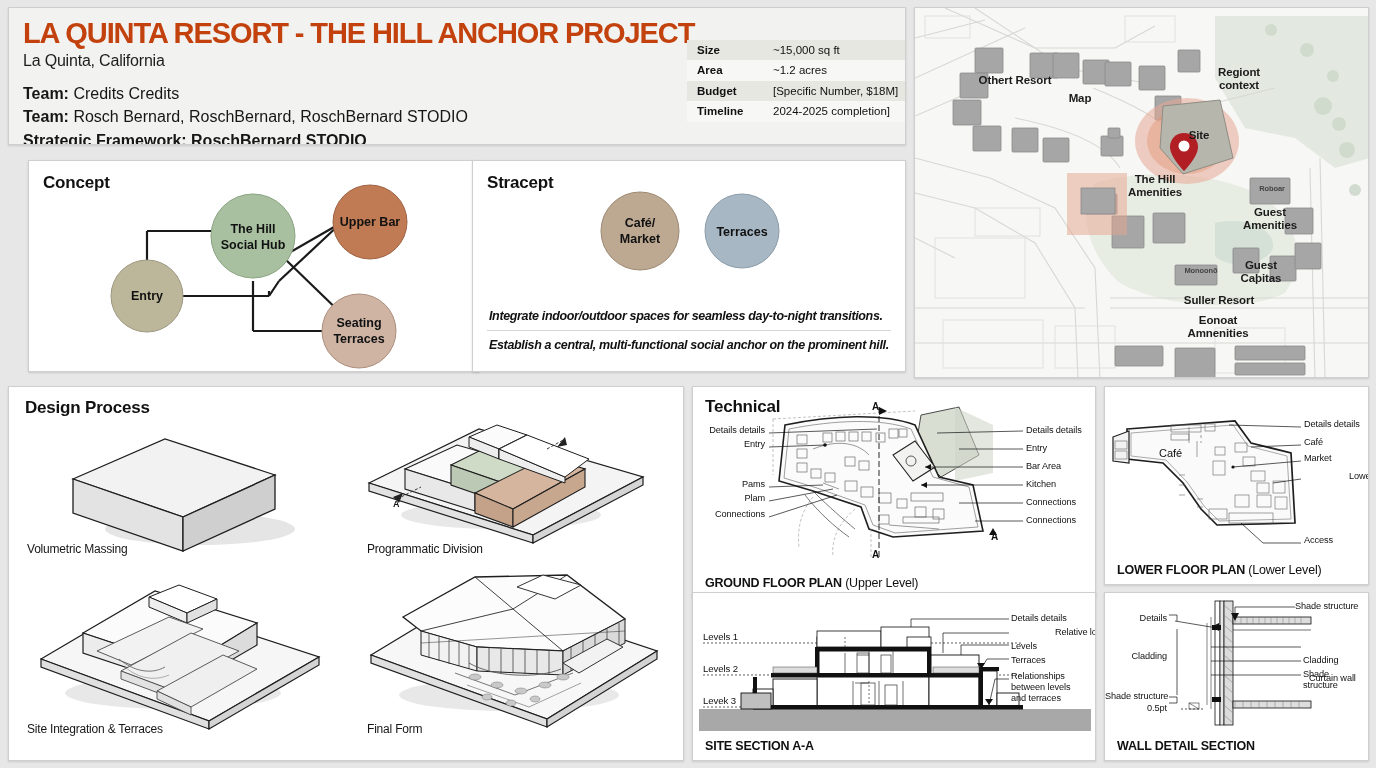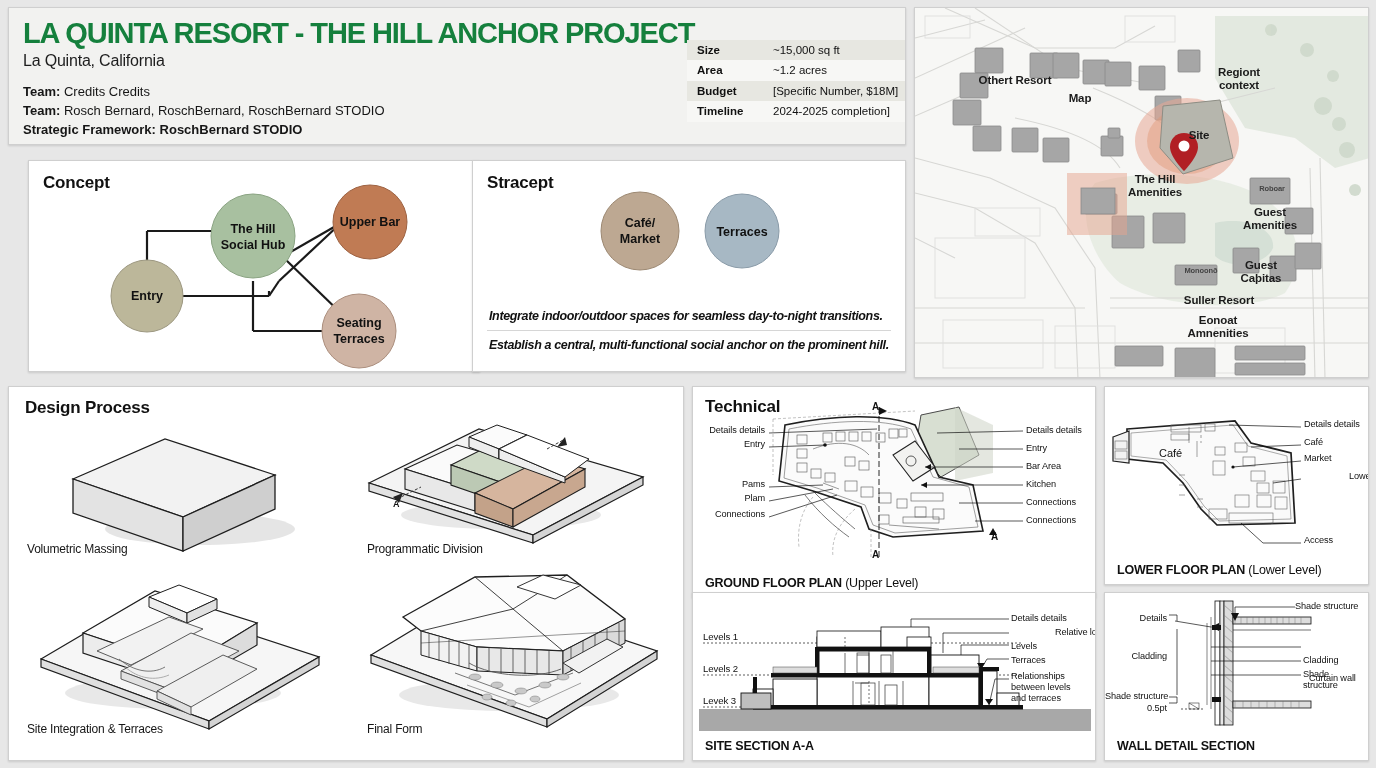--- a/index.html
+++ b/index.html
@@ -23,24 +23,24 @@
   .panel-title {
     font-size:17px; font-weight:bold; letter-spacing:-0.2px;
     color:#111;
   }
 
   
   #header-panel { left:8px; top:7px; width:898px; height:138px; background:#f2f2f0; }
   .hdr-inner { padding:10px 14px 0 14px; position:relative; height:100%; }
   .hdr-title {
     font-size:29px; font-weight:bold; letter-spacing:-1.1px;
-    line-height:1.06; color:#15803d; white-space:nowrap;
+    line-height:1.06; color:#c2410c; white-space:nowrap;
   }
   .hdr-sub { font-size:16px; color:#1d1d1d; margin-top:3px; letter-spacing:-0.2px; }
-  .hdr-credits { margin-top:12px; font-size:13px; line-height:1.48; color:#161616; }
+  .hdr-credits { margin-top:12px; font-size:16px; line-height:1.48; color:#161616; }
   .hdr-credits b { font-weight:bold; }
   .hdr-credits .strong-line { font-weight:bold; }
 
   .stats {
     position:absolute; right:0px; top:32px; width:218px;
     border-collapse:collapse; font-size:11.5px;
   }
   .stats tr:nth-child(odd) td { background:#e7e7e1; }
   .stats tr:nth-child(even) td { background:#f7f7f5; }
   .stats td { padding:3px 5px 3px 10px; line-height:1.25; white-space:nowrap; }

